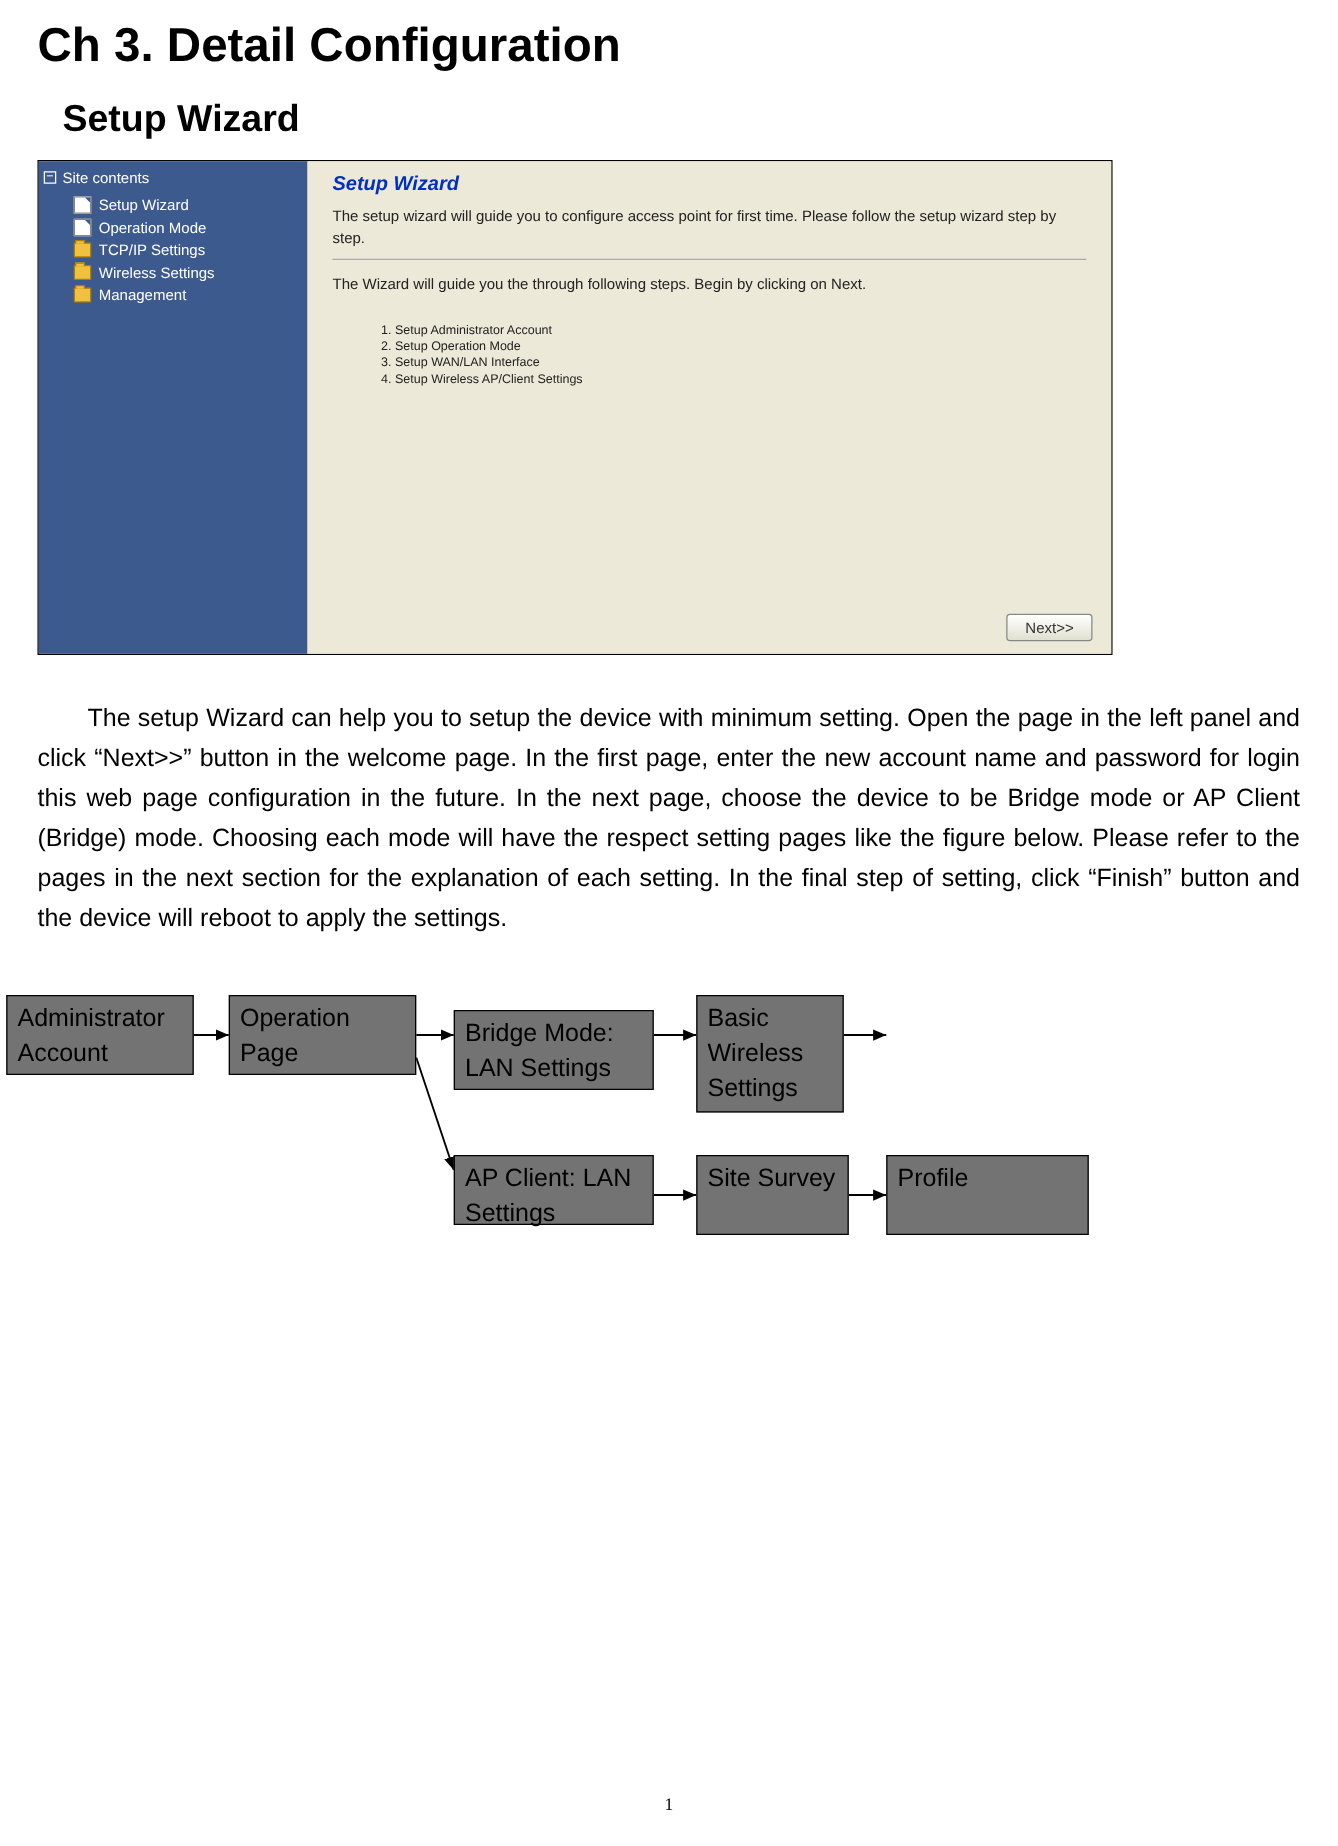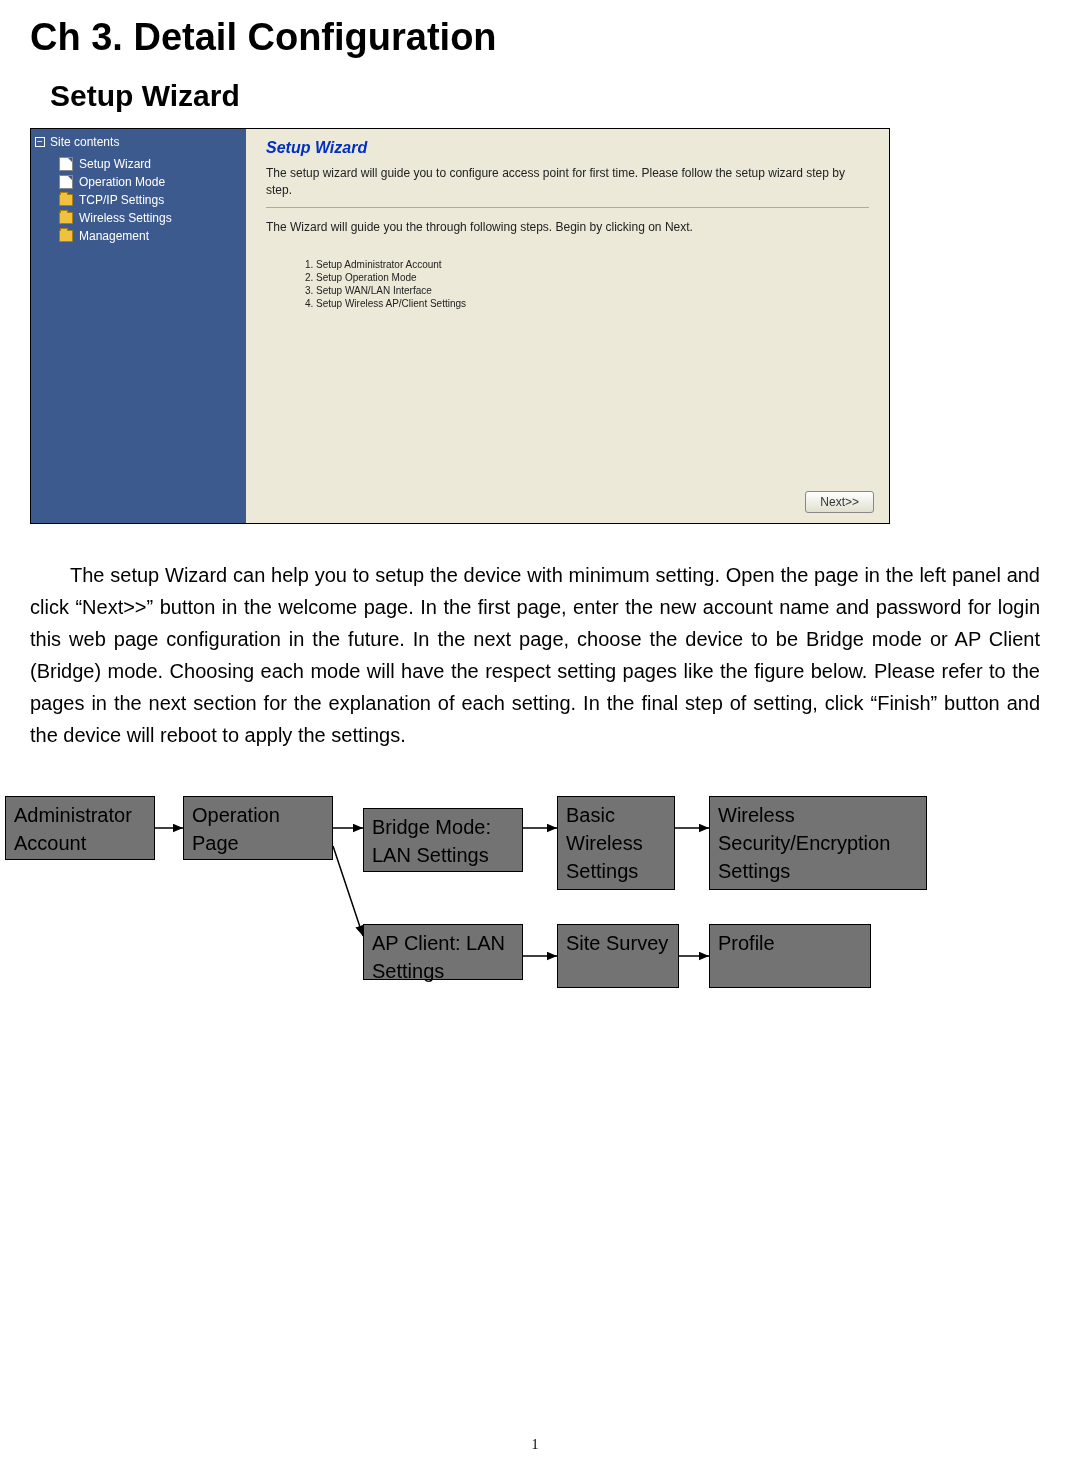--- a/index.html
+++ b/index.html
@@ -260,20 +260,19 @@
     <line x1="518" y1="32" x2="552" y2="32" stroke="#000" stroke-width="1.5" marker-end="url(#ah)"></line>
     <line x1="670" y1="32" x2="704" y2="32" stroke="#000" stroke-width="1.5" marker-end="url(#ah)"></line>
     <line x1="518" y1="160" x2="552" y2="160" stroke="#000" stroke-width="1.5" marker-end="url(#ah)"></line>
     <line x1="674" y1="160" x2="704" y2="160" stroke="#000" stroke-width="1.5" marker-end="url(#ah)"></line>
     <line x1="328" y1="50" x2="358" y2="140" stroke="#000" stroke-width="1.5" marker-end="url(#ah)"></line>
   </svg>
   <div class="box box-admin">Administrator Account</div>
   <div class="box box-op" style="left:178px">Operation Page</div>
   <div class="box box-bridge">Bridge Mode: LAN Settings</div>
   <div class="box box-basic">Basic Wireless Settings</div>
-  <div class="box box-sec">Wireless Security/Encryption Settings</div>
   <div class="box box-apclient">AP Client: LAN Settings</div>
   <div class="box box-survey">Site Survey</div>
   <div class="box box-profile">Profile</div>
 </div>
 
 <div class="page-num">1</div>
 </div>
 
 </body></html>

